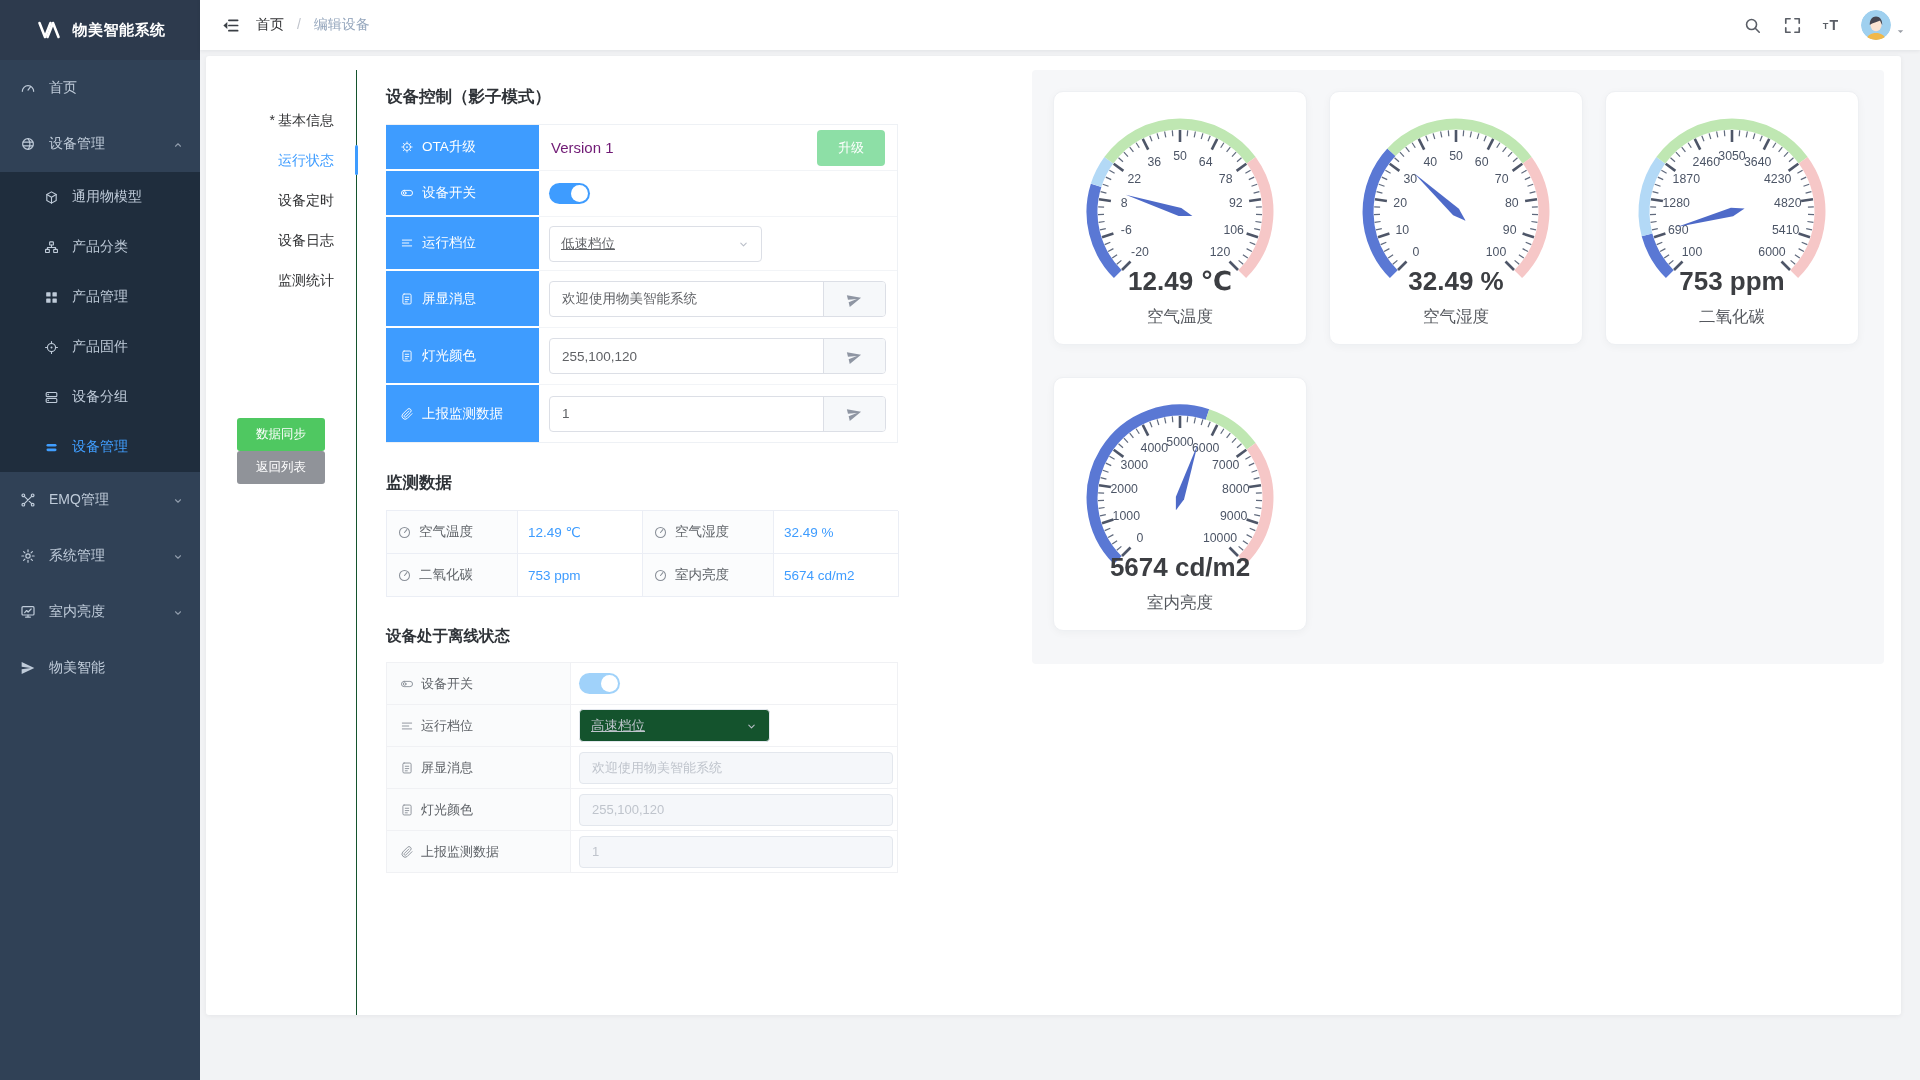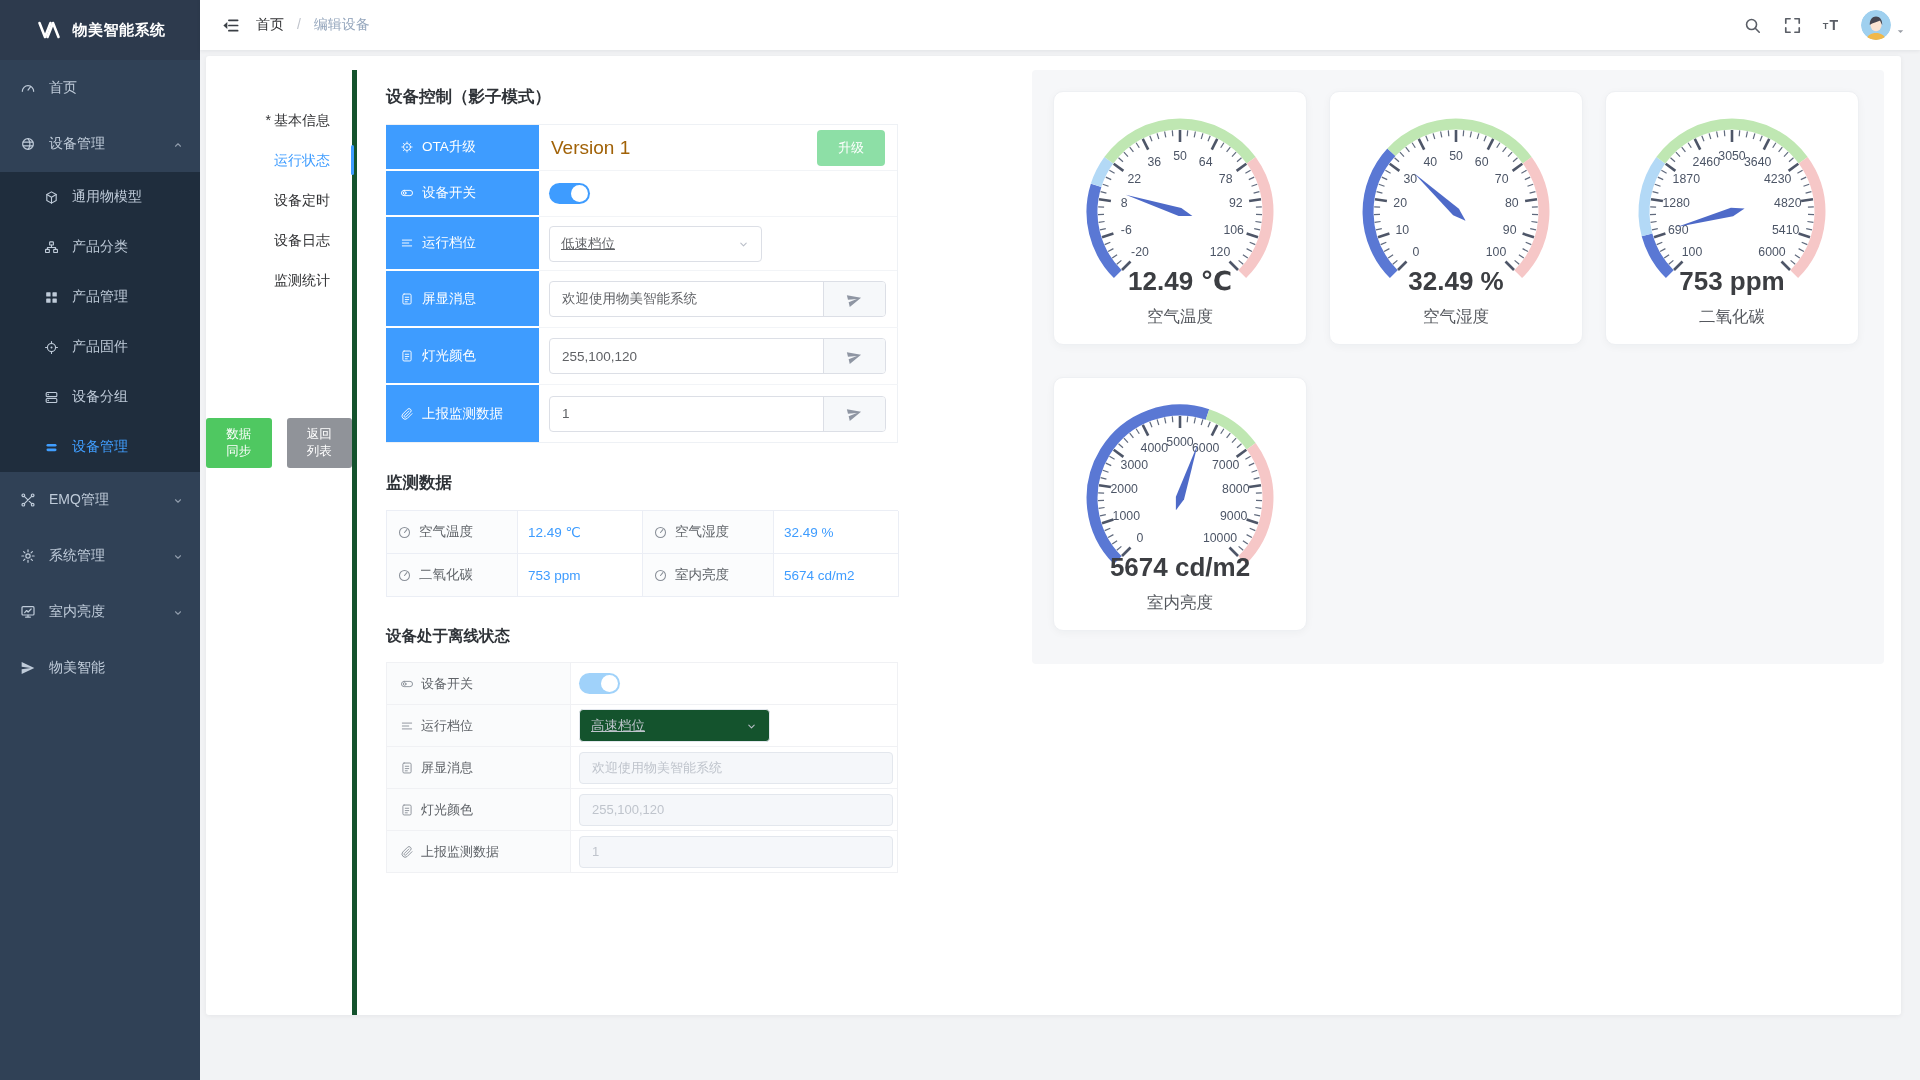--- a/index.html
+++ b/index.html
@@ -29,40 +29,40 @@
   .crumb .c-cur { color:#97a8be; }
   .top-right { margin-left:auto; display:flex; align-items:center; gap:6px; }
   .tool-btn { width:34px; height:34px; display:flex; align-items:center; justify-content:center; color:#5a5e66; cursor:pointer; }
   .avatar-wrap { display:flex; align-items:flex-end; gap:4px; margin-left:6px; cursor:pointer; }
   .caret { color:#9a9ea6; margin-bottom:2px; }
 
   .content { flex:1; padding:6px 19px 0 6px; }
   .card { background:#fff; border-radius:3px; box-shadow:0 1px 5px rgba(0,21,41,.06); height:959px; display:flex; padding:14px 0 0 0; }
 
   
-  .rail { width:151px; border-right:5px solid #14532d; padding-top:30px; flex-shrink:0; position:relative; }
+  .rail { width:151px; border-right:1px solid #14532d; padding-top:30px; flex-shrink:0; position:relative; }
   .tab { height:40px; line-height:40px; text-align:right; padding-right:22px; font-size:14px; color:#303133; cursor:pointer; position:relative; white-space:nowrap; }
   .tab .req { margin-right:3px; }
   .tab.active { color:#3e9cff; }
   .tab.active::after { content:''; position:absolute; right:-2px; top:5px; bottom:5px; width:3px; background:#3e9cff; border-radius:2px; }
-  .rail-btns { margin-top:118px; display:flex; flex-direction:row; align-items:center; gap:15px; }
+  .rail-btns { margin-top:118px; display:flex; flex-direction:column; align-items:center; gap:0; }
   .btn { border:none; border-radius:3px; font-size:12.5px; padding:8px 19px; color:#fff; cursor:pointer; font-family:inherit; }
   .btn-sync { background:#4fc861; }
   .btn-back { background:#909399; }
 
   
   .center-col { width:512px; margin-left:29px; padding-top:16px; flex-shrink:0; }
   .sec-title { font-size:16.5px; font-weight:700; color:#2f3338; }
   .ctl-table { margin-top:16px; border:1px solid #eef1f5; border-left:none; }
   .ctl-row { display:flex; }
   .ctl-label { width:153px; background:#3e9cff; color:#fff; display:flex; align-items:center; gap:8px; padding-left:14px; font-size:13.5px; border-bottom:2px solid #fff; flex-shrink:0; }
   .ctl-row:last-child .ctl-label { border-bottom:none; }
   .ctl-value { flex:1; display:flex; align-items:center; padding:0 12px 0 10px; border-bottom:1px solid #f2f4f7; position:relative; }
   .ctl-row:last-child .ctl-value { border-bottom:none; }
-  .ver-text { font-size:19px; color:#a16207; margin-left:2px; }
+  .ver-text { font-size:15px; color:#701a75; margin-left:2px; }
   .btn-upgrade { margin-left:auto; background:#8ddfa6; color:#fff; border:none; border-radius:4px; font-size:13px; padding:9px 21px; cursor:pointer; font-family:inherit; }
 
   .switch { width:41px; height:21px; border-radius:11px; background:#3e9cff; position:relative; cursor:pointer; }
   .switch::after { content:''; position:absolute; top:2px; right:2px; width:17px; height:17px; background:#fff; border-radius:50%; }
   .switch.dis { background:#a0d2fa; cursor:not-allowed; }
 
   .select { width:213px; height:36px; border:1px solid #dcdfe6; border-radius:4px; background:#fff; display:flex; align-items:center; padding:0 11px; font-size:13.5px; color:#606266; cursor:pointer;text-decoration:underline; }
   .select .sv { flex:1; }
   .select .chev { color:#b9bec8; }
   .select.dis { background:#14532d; border-color:#e3e7ed; color:#bfc4cc; cursor:not-allowed; width:191px; height:33px; }

